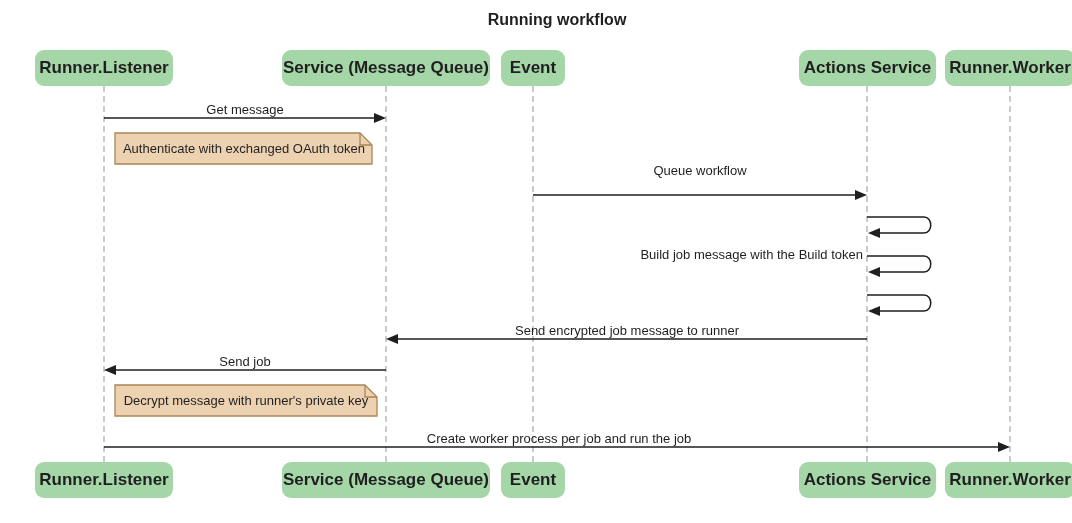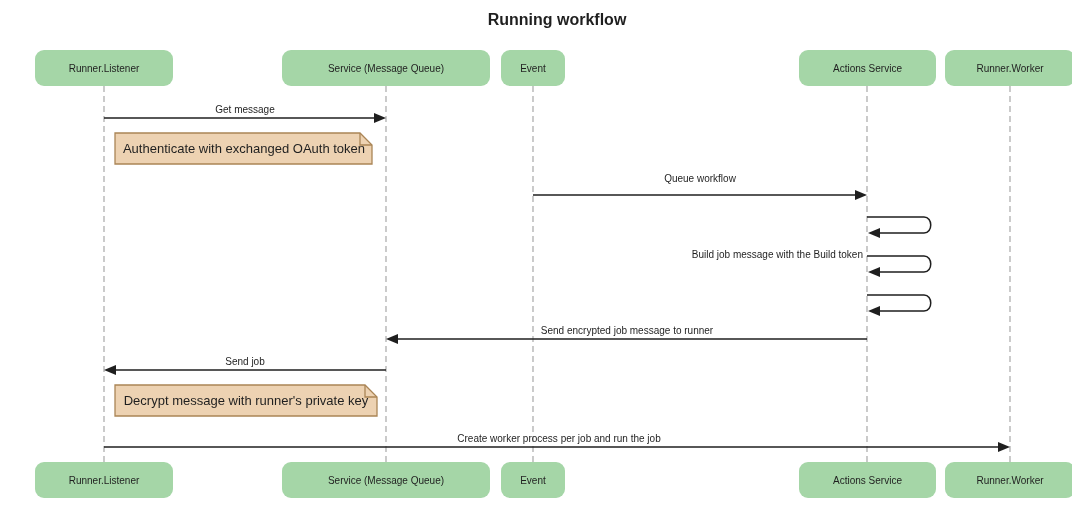--- a/index.html
+++ b/index.html
@@ -49,26 +49,27 @@
     stroke-width: 1.3;
   }
   .actor {
     position: absolute;
     height: 36px;
     background: var(--actor_fill, #a5d6a7);
     border-radius: 9px;
     display: flex;
     align-items: center;
     justify-content: center;
-    font-size: 10px;
+    font-size: 17px;
     white-space: nowrap;
+    font-weight: bold;
   }
   .msg-label {
     position: absolute;
-    font-size: 10px;
+    font-size: 13px;
     line-height: 14px;
     white-space: nowrap;
   }
   .msg-label.centered { transform: translateX(-50%); }
   .msg-label.right-aligned { text-align: right; }
   .note-text {
     position: absolute;
     font-size: 13px;
     line-height: 14px;
     white-space: nowrap;
@@ -127,21 +128,21 @@
   <div class="actor" style="left:779px; top:50px; width:137px;">Actions Service</div>
   <div class="actor" style="left:925px; top:50px; width:130px;">Runner.Worker</div>
 
   <div class="actor" style="left:15px;  top:462px; width:138px;">Runner.Listener</div>
   <div class="actor" style="left:262px; top:462px; width:208px;">Service (Message Queue)</div>
   <div class="actor" style="left:481px; top:462px; width:64px;">Event</div>
   <div class="actor" style="left:779px; top:462px; width:137px;">Actions Service</div>
   <div class="actor" style="left:925px; top:462px; width:130px;">Runner.Worker</div>
 
   <div class="msg-label centered" style="left:225px; top:103px;">Get message</div>
-  <div class="msg-label centered" style="left:680px; top:172px;">Queue workflow</div>
+  <div class="msg-label centered" style="left:680px; top:164px;">Queue workflow</div>
   <div class="msg-label right-aligned" style="right:229px; top:248px;">Build job message with the Build token</div>
   <div class="msg-label centered" style="left:607px; top:324px;">Send encrypted job message to runner</div>
   <div class="msg-label centered" style="left:225px; top:355px;">Send job</div>
   <div class="msg-label centered" style="left:539px; top:432px;">Create worker process per job and run the job</div>
 
   <div class="note-text" style="left:226px; top:394px;">Decrypt message with runner's private key</div>
   <div class="note-text" style="left:224px; top:142px;">Authenticate with exchanged OAuth token</div>
 
 </div>
 

